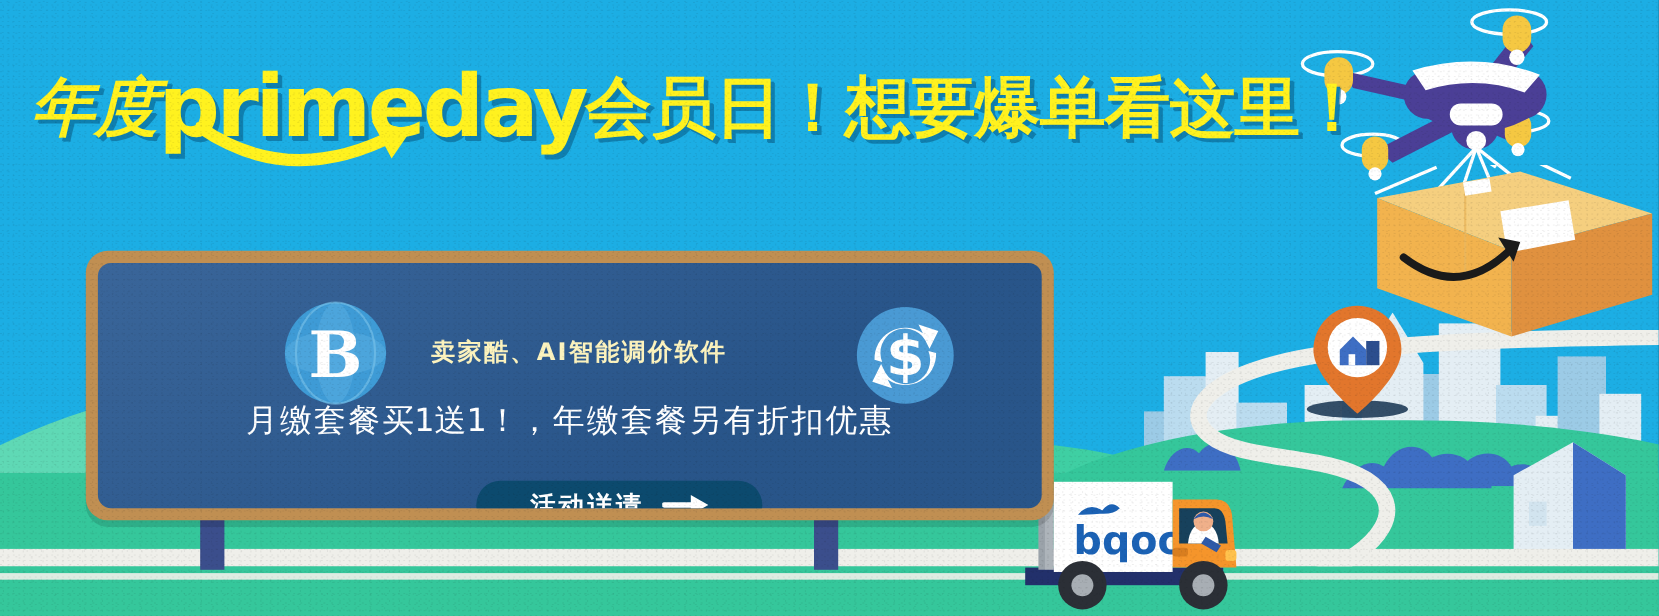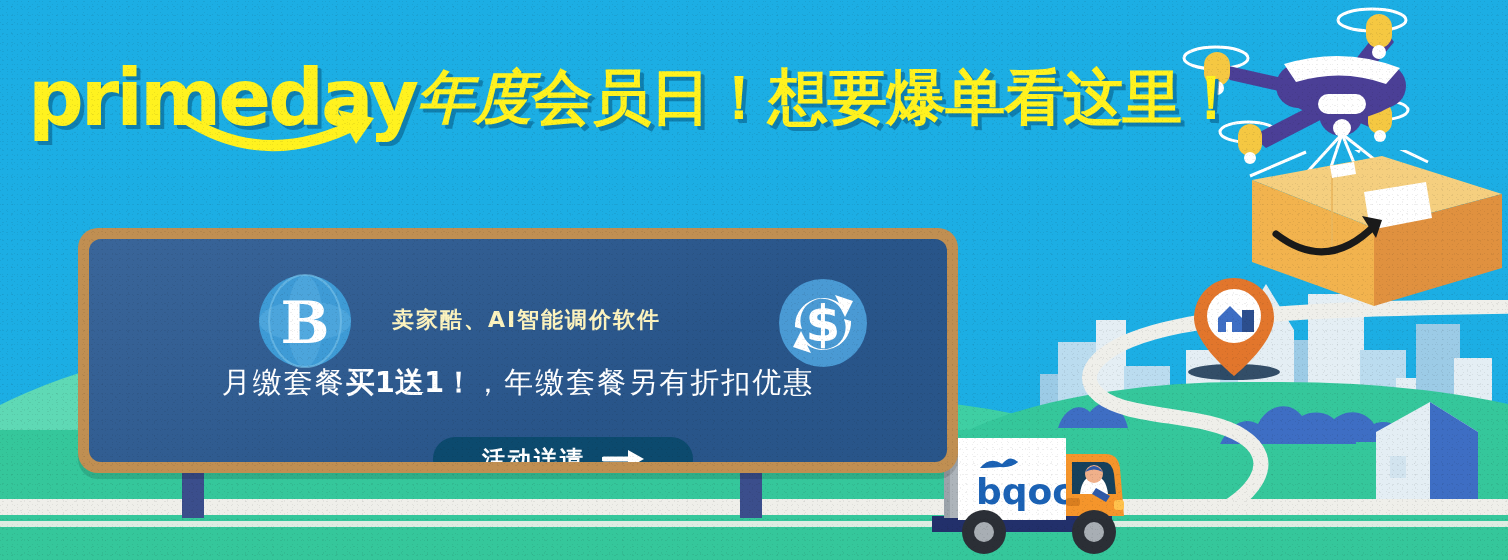--- a/index.html
+++ b/index.html
@@ -126,21 +126,21 @@
   .bb-product{
     position:absolute;left:17px;right:0;top:66px;text-align:center;
     font-size:22px;font-weight:bold;color:#FCF3BE;letter-spacing:2px;
     font-family:"DejaVu Sans","Liberation Sans",sans-serif;
   }
   .bb-offer{
     position:absolute;left:0;right:0;top:124px;text-align:center;
     font-size:29px;color:#FFFFFF;letter-spacing:2px;white-space:nowrap;
     font-family:"DejaVu Sans","Liberation Sans",sans-serif;
   }
-  .bb-offer b{font-weight:bold;letter-spacing:0;}
+  .bb-offer b{font-weight:normal;letter-spacing:0;}
   .icon-globe{position:absolute;left:168px;top:34px;width:96px;height:96px;}
   .icon-reprice{position:absolute;left:688px;top:38px;width:92px;height:92px;}
   .cta{
     position:absolute;left:344px;top:198px;width:260px;height:44px;
     background:#0c4a6e;border-radius:22px;
     display:flex;align-items:center;justify-content:center;gap:16px;
     cursor:pointer;border:none;
   }
   .cta-label{
     font-size:23px;font-weight:bold;color:#FFFFFF;letter-spacing:3px;
@@ -310,22 +310,22 @@
     <path d="M157 60 q9 -12 18 0 q-9 -5 -18 0 Z" fill="#2F5AA8"></path>
     <path d="M168 76 l14 8 l-4 6 l-14 -8 Z" fill="#2F5AA8"></path>
 
     <circle cx="56" cy="120" r="22" fill="#2B2F36"></circle>
     <circle cx="56" cy="120" r="10" fill="#A8AEB4"></circle>
     <circle cx="166" cy="120" r="22" fill="#2B2F36"></circle>
     <circle cx="166" cy="120" r="10" fill="#A8AEB4"></circle>
   </svg>
 
   <div class="headline">
+    <span class="hl-txt hl-pre">年度</span>
     <span class="hl-txt hl-prime">primeday</span>
-    <span class="hl-txt hl-pre">年度</span>
     <span class="hl-txt">会员日！想要爆单看这里！</span>
   </div>
   <svg class="swoosh" viewBox="0 0 240 54">
     <path d="M4 12 Q86 68 182 18" stroke="#FFF21F" stroke-width="11" fill="none" stroke-linecap="round"></path>
     <path d="M160 6 L196 14 L178 40 Z" fill="#FFF21F"></path>
   </svg>
 
 
   <div class="post l"></div>
   <div class="post r"></div>

